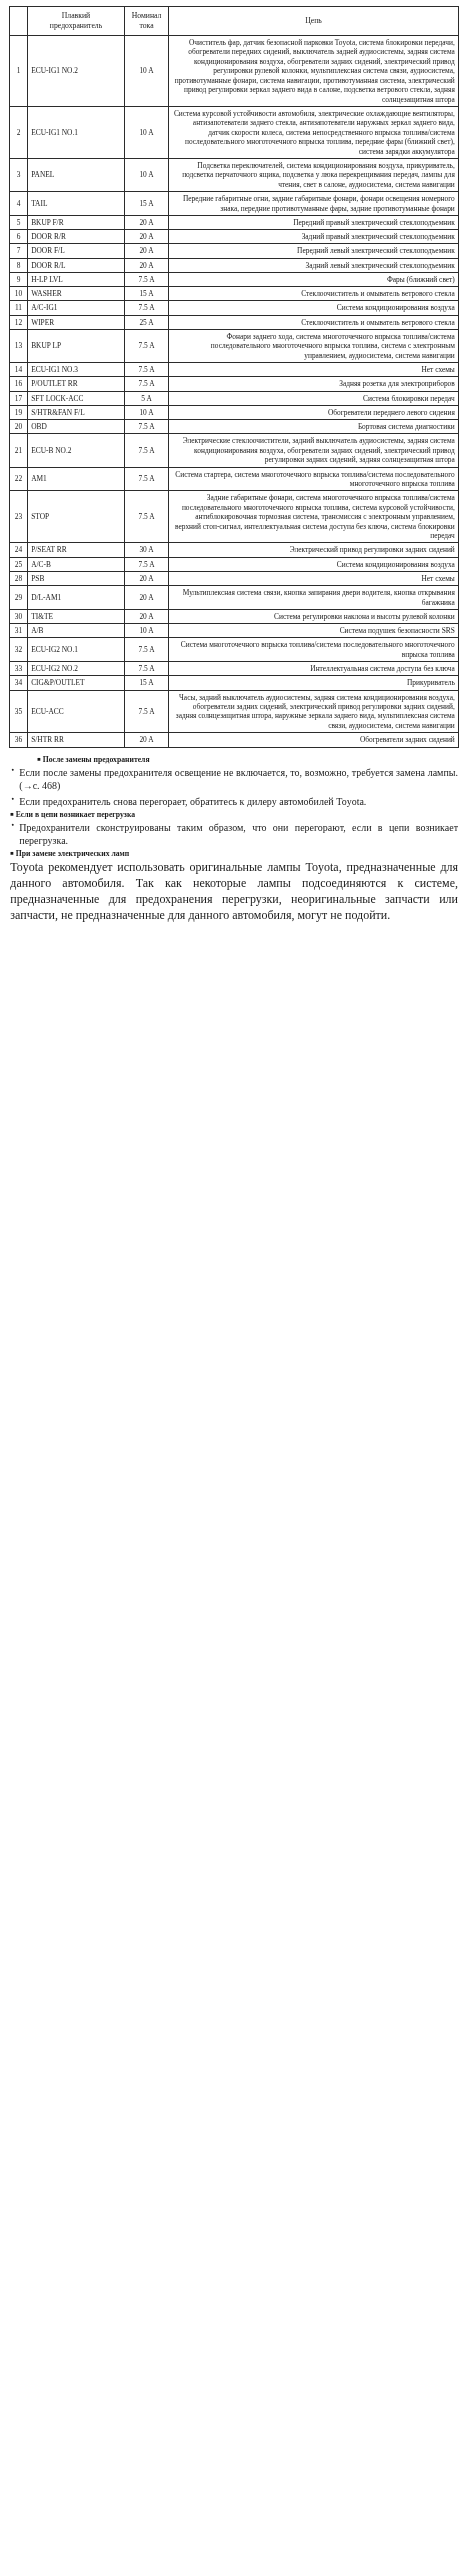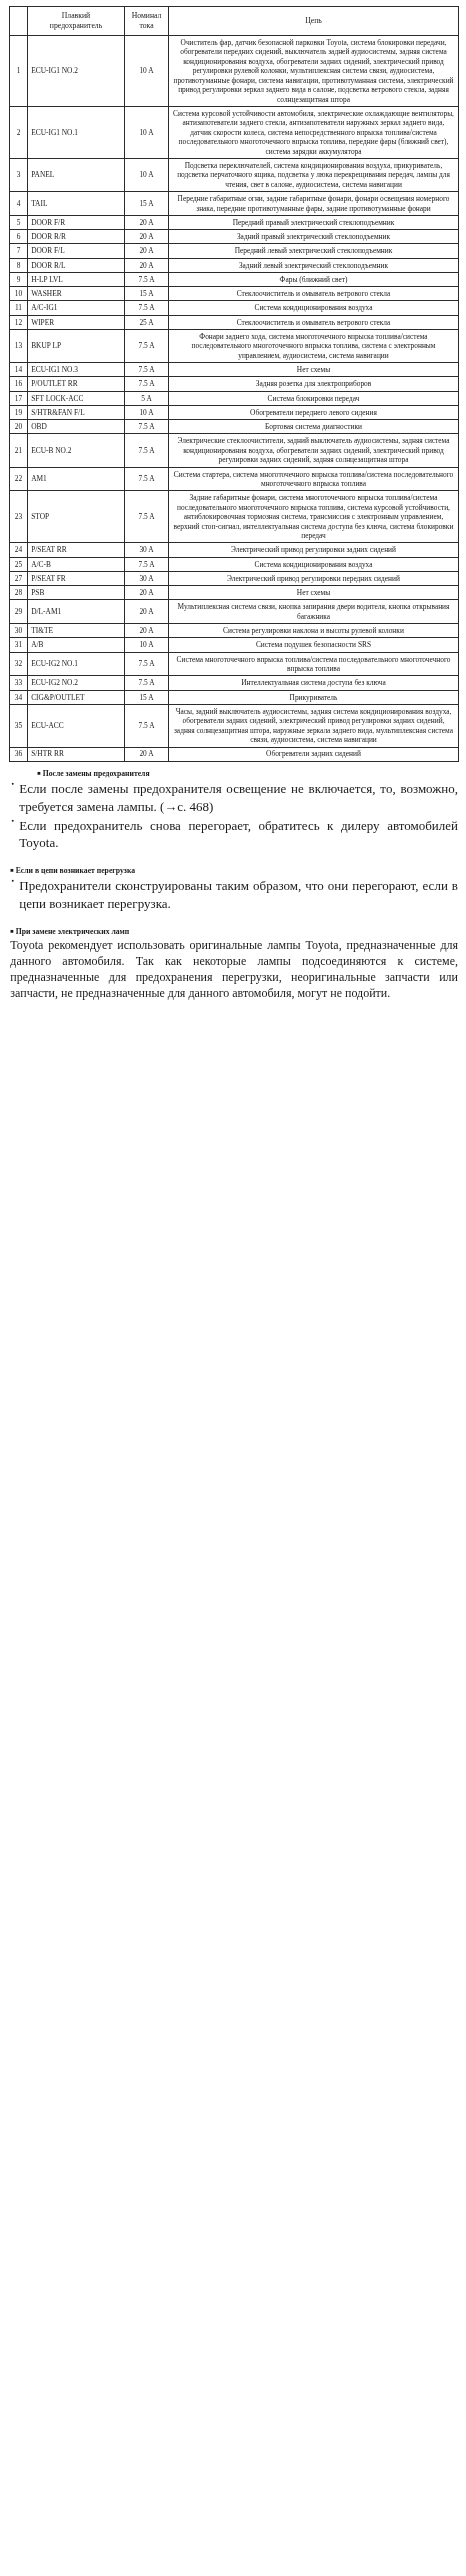--- a/index.html
+++ b/index.html
@@ -48,47 +48,47 @@
   td.name {
     text-align: left;
     font-size: 7.4px;
     padding-left: 4.5px;
   }
   td.amp {
     text-align: center;
     font-size: 7.4px;
   }
   td.circ {
-    text-align: center;
+    text-align: right;
     font-size: 7px;
     line-height: 1.3;
     padding-left: 3.9px;
     padding-right: 3.9px;
     margin-top: 20px;
   }
 
   .notes {
     margin-top: 7.7px;
     padding-left: 1.3px;
   }
   .note-head {
     font-weight: bold;
     font-size: 7.7px;
-    margin-top: 15px;
+    margin-top: 2px;
     margin-bottom: 1.9px;
   }
   .note-head:first-child { margin-top: 0; margin-left: 27px; }
   .note-head::before {
     content: "■";
     font-size: 5.8px;
     margin-right: 1.9px;
     vertical-align: 1.3px;
   }
   .bullet {
-    font-size: 13px;
+    font-size: 10px;
     line-height: 1.33;
     padding-left: 9px;
     position: relative;
     margin-bottom: 1.9px;
     text-align: justify;
   }
   .bullet::before {
     content: "●";
     position: absolute;
     left: 1.3px;
@@ -143,21 +143,21 @@
           <td class="circ">Подсветка переключателей, система кондиционирования воздуха, прикуриватель, подсветка перчаточного ящика, подсветка у люка перекрещивания передач, лампы для чтения, свет в салоне, аудиосистема, система навигации</td>
         </tr>
         <tr>
           <td class="num">4</td>
           <td class="name">TAIL</td>
           <td class="amp">15 A</td>
           <td class="circ">Передние габаритные огни, задние габаритные фонари, фонари освещения номерного знака, передние противотуманные фары, задние противотуманные фонари</td>
         </tr>
         <tr>
           <td class="num">5</td>
-          <td class="name">DOOR F/R</td>
+          <td class="name">BKUP F/R</td>
           <td class="amp">20 A</td>
           <td class="circ">Передний правый электрический стеклоподъемник</td>
         </tr>
         <tr>
           <td class="num">6</td>
           <td class="name">DOOR R/R</td>
           <td class="amp">20 A</td>
           <td class="circ">Задний правый электрический стеклоподъемник</td>
         </tr>
         <tr>
@@ -256,26 +256,20 @@
           <td class="amp">30 A</td>
           <td class="circ">Электрический привод регулировки задних сидений</td>
         </tr>
         <tr>
           <td class="num">25</td>
           <td class="name">A/C-B</td>
           <td class="amp">7.5 A</td>
           <td class="circ">Система кондиционирования воздуха</td>
         </tr>
         <tr>
-          <td class="num">27</td>
-          <td class="name">P/SEAT FR</td>
-          <td class="amp">30 A</td>
-          <td class="circ">Электрический привод регулировки передних сидений</td>
-        </tr>
-        <tr>
           <td class="num">28</td>
           <td class="name">PSB</td>
           <td class="amp">20 A</td>
           <td class="circ">Нет схемы</td>
         </tr>
         <tr>
           <td class="num">29</td>
           <td class="name">D/L-AM1</td>
           <td class="amp">20 A</td>
           <td class="circ">Мультиплексная система связи, кнопка запирания двери водителя, кнопка открывания багажника</td>

